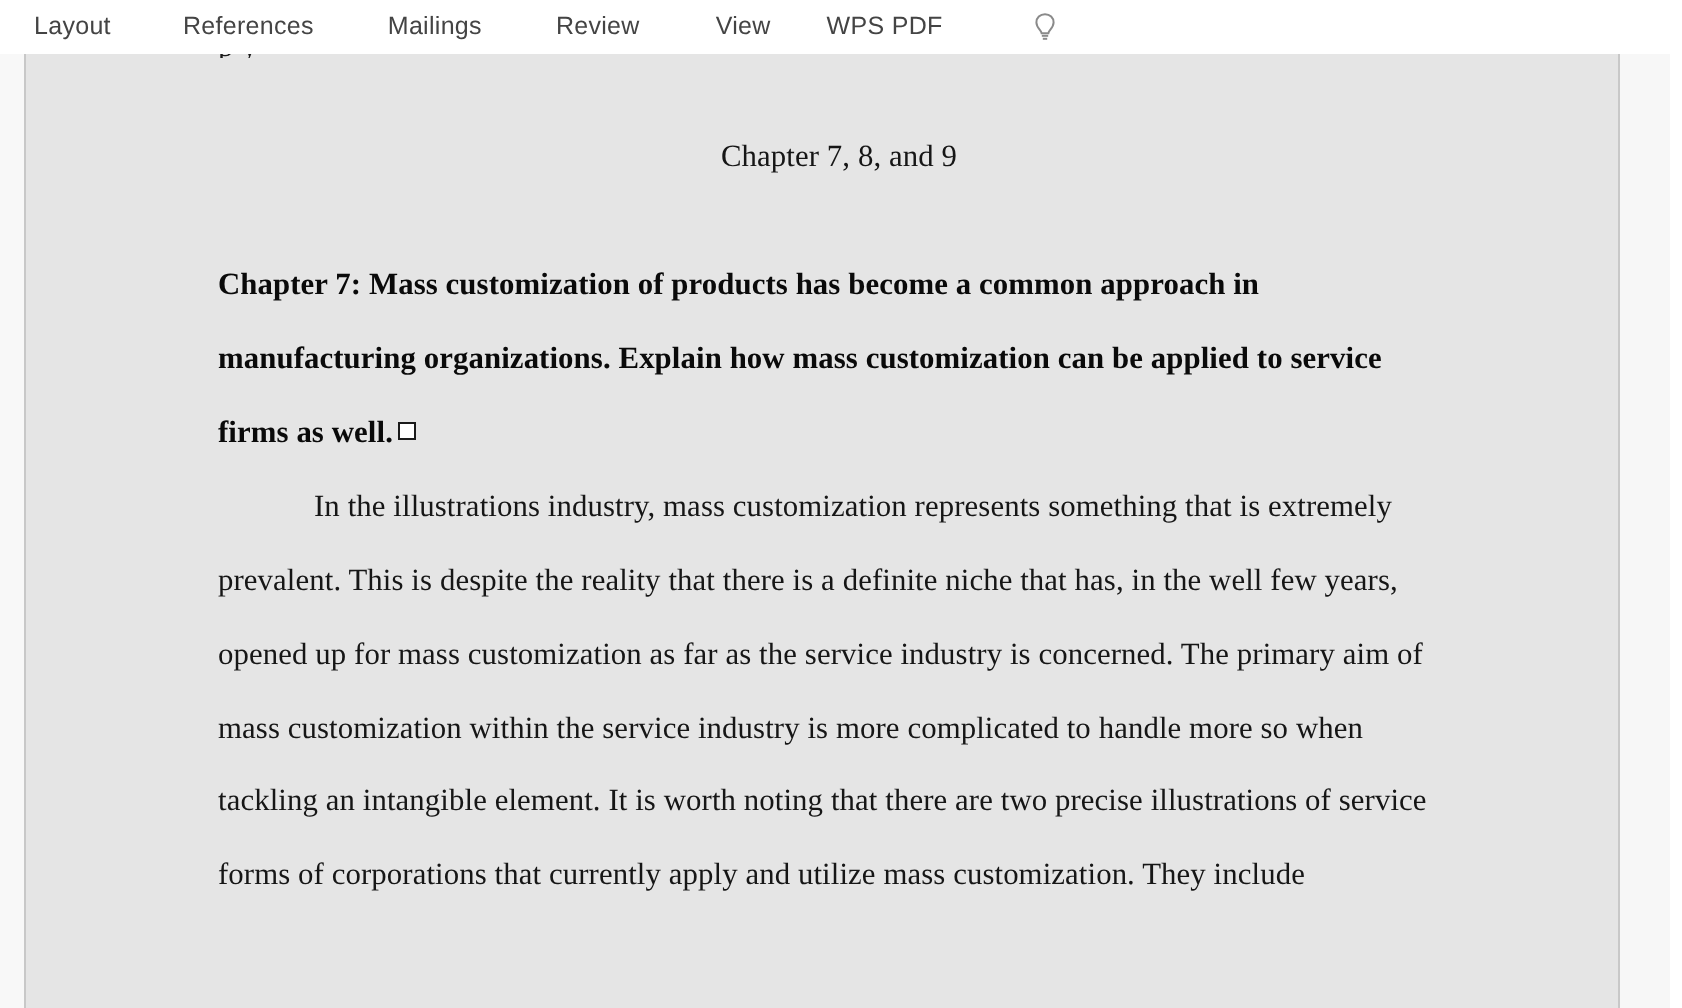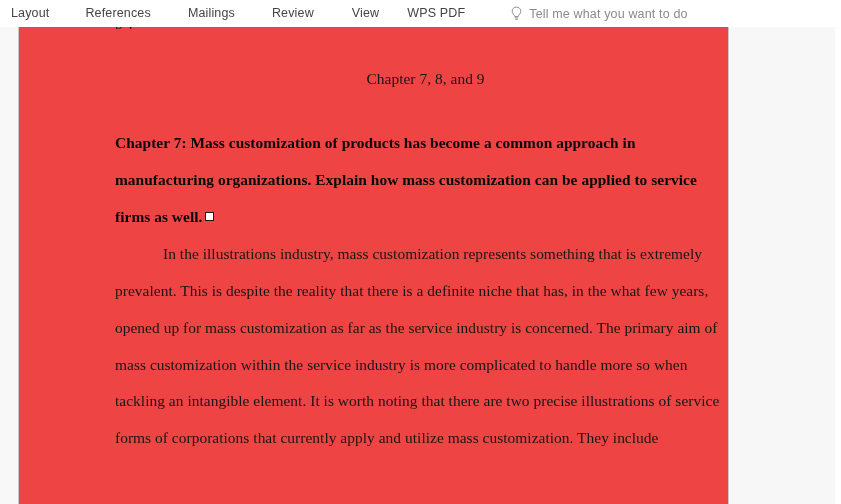--- a/index.html
+++ b/index.html
@@ -28,20 +28,21 @@
   .ribbon-tabs {
     position: absolute;
     left: 0;
     top: 0;
     width: 733px;
     height: 27px;
     background: #ffffff;
     display: flex;
     align-items: flex-end;
     box-sizing: border-box;
+    padding-left: 6px;
   }
   .ribbon-tab {
     font-size: 12.5px;
     color: #444444;
     letter-spacing: 0.15px;
     white-space: nowrap;
     cursor: default;
     line-height: 27px;
     height: 27px;
     display: inline-block;
@@ -81,25 +82,25 @@
     top: 27px;
     width: 841px;
     height: 477px;
     background: #f7f7f7;
     overflow: hidden;
   }
 
   
   .page {
     position: absolute;
-    left: 18px;
+    left: 12px;
     top: 0px;
-    width: 711px;
-    height: 477px;
-    background: #ef4444;
+    width: 798px;
+    height: 477px;
+    background: #e5e5e5;
     border-left: 1px solid #c8c8c8;
     border-right: 1px solid #c8c8c8;
     box-sizing: border-box;
     overflow: hidden;
   }
 
   
   .gutter-left {
     position: absolute;
     left: 0;
@@ -212,21 +213,20 @@
     <span class="ribbon-tab tab-wpspdf">WPS PDF</span>
 
     <div class="tellme">
       <span class="bulb-icon">
         <svg width="13" height="15" viewBox="0 0 13 15" xmlns="http://www.w3.org/2000/svg">
           <path d="M6.5 1.1 C4.0 1.1 2.2 2.9 2.2 5.2 C2.2 6.8 3.0 7.8 3.9 8.9 C4.4 9.5 4.7 10.0 4.8 10.6 L8.2 10.6 C8.3 10.0 8.6 9.5 9.1 8.9 C10.0 7.8 10.8 6.8 10.8 5.2 C10.8 2.9 9.0 1.1 6.5 1.1 Z" fill="none" stroke="#8a8a8a" stroke-width="1"></path>
           <line x1="4.9" y1="11.9" x2="8.1" y2="11.9" stroke="#8a8a8a" stroke-width="1"></line>
           <line x1="5.4" y1="13.4" x2="7.6" y2="13.4" stroke="#8a8a8a" stroke-width="1"></line>
         </svg>
       </span>
-      <span class="tellme-label">Tell me what you want to do</span>
     </div>
   </div>
 
   <div class="workspace">
 
     <div class="gutter-left"></div>
     <div class="gutter-right"></div>
 
     <div class="page">
 
@@ -239,21 +239,21 @@
         <div class="doc-line heading-line heading-1">Chapter 7: Mass customization of products has become a common approach in</div>
 
         <div class="doc-line heading-line heading-2">manufacturing organizations. Explain how mass customization can be applied to service</div>
 
         <div class="doc-line heading-line heading-3">
           <span>firms as well.</span><span class="box-glyph"></span>
         </div>
 
         <div class="doc-line body-line indented bl-0">In the illustrations industry, mass customization represents something that is extremely</div>
 
-        <div class="doc-line body-line bl-1">prevalent. This is despite the reality that there is a definite niche that has, in the what few years,</div>
+        <div class="doc-line body-line bl-1">prevalent. This is despite the reality that there is a definite niche that has, in the well few years,</div>
 
         <div class="doc-line body-line bl-2">opened up for mass customization as far as the service industry is concerned. The primary aim of</div>
 
         <div class="doc-line body-line bl-3">mass customization within the service industry is more complicated to handle more so when</div>
 
         <div class="doc-line body-line bl-4">tackling an intangible element. It is worth noting that there are two precise illustrations of service</div>
 
         <div class="doc-line body-line bl-5">forms of corporations that currently apply and utilize mass customization. They include</div>
 
 

